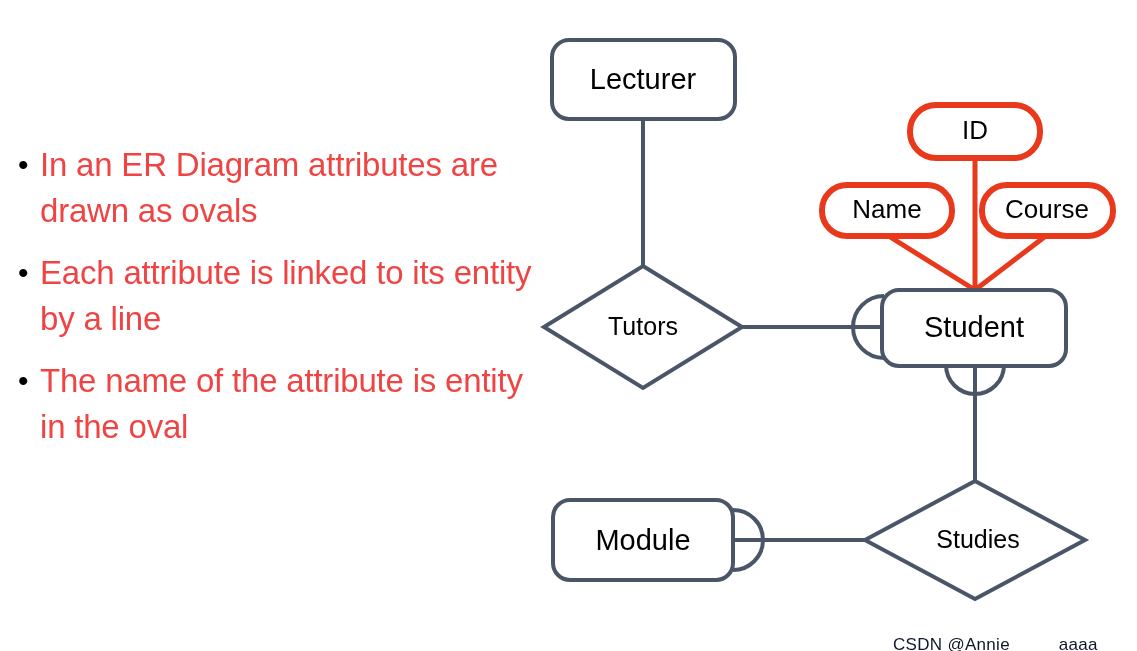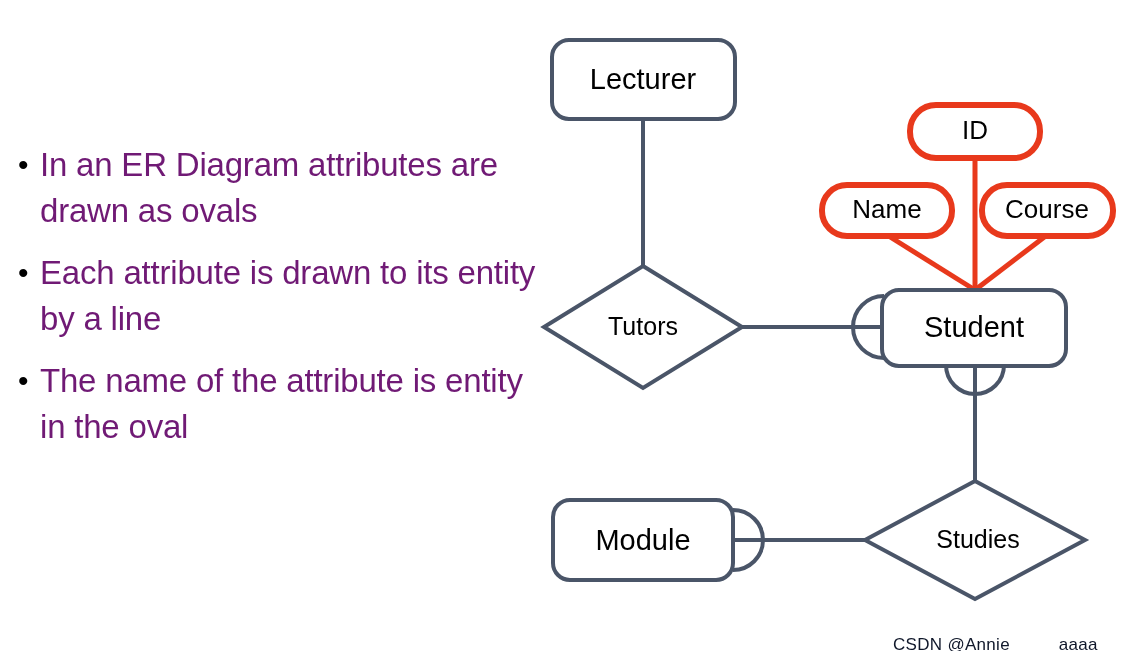--- a/index.html
+++ b/index.html
@@ -34,21 +34,21 @@
     width: 22px;
     font-size: 30px;
     line-height: 46px;
     color: #000000;
     text-align: left;
   }
   .bullet-text {
     flex: 1 1 auto;
     font-size: 33px;
     line-height: 46px;
-    color: #701a75;
+    color: #ef4444;
     letter-spacing: -0.2px;
   }
 
   
   #diagram {
     position: absolute;
     left: 0;
     top: 0;
     width: 1137px;
     height: 651px;
@@ -114,21 +114,21 @@
 
   <div id="bullets">
 
     <div class="bullet-row">
       <span class="bullet-dot">•</span>
       <span class="bullet-text">In an ER Diagram attributes are drawn as ovals</span>
     </div>
 
     <div class="bullet-row">
       <span class="bullet-dot">•</span>
-      <span class="bullet-text">Each attribute is drawn to its entity by a line</span>
+      <span class="bullet-text">Each attribute is linked to its entity by a line</span>
     </div>
 
     <div class="bullet-row">
       <span class="bullet-dot">•</span>
       <span class="bullet-text">The name of the attribute is entity in the oval</span>
     </div>
 
   </div>
 
   <svg id="diagram" viewBox="0 0 1137 651">

